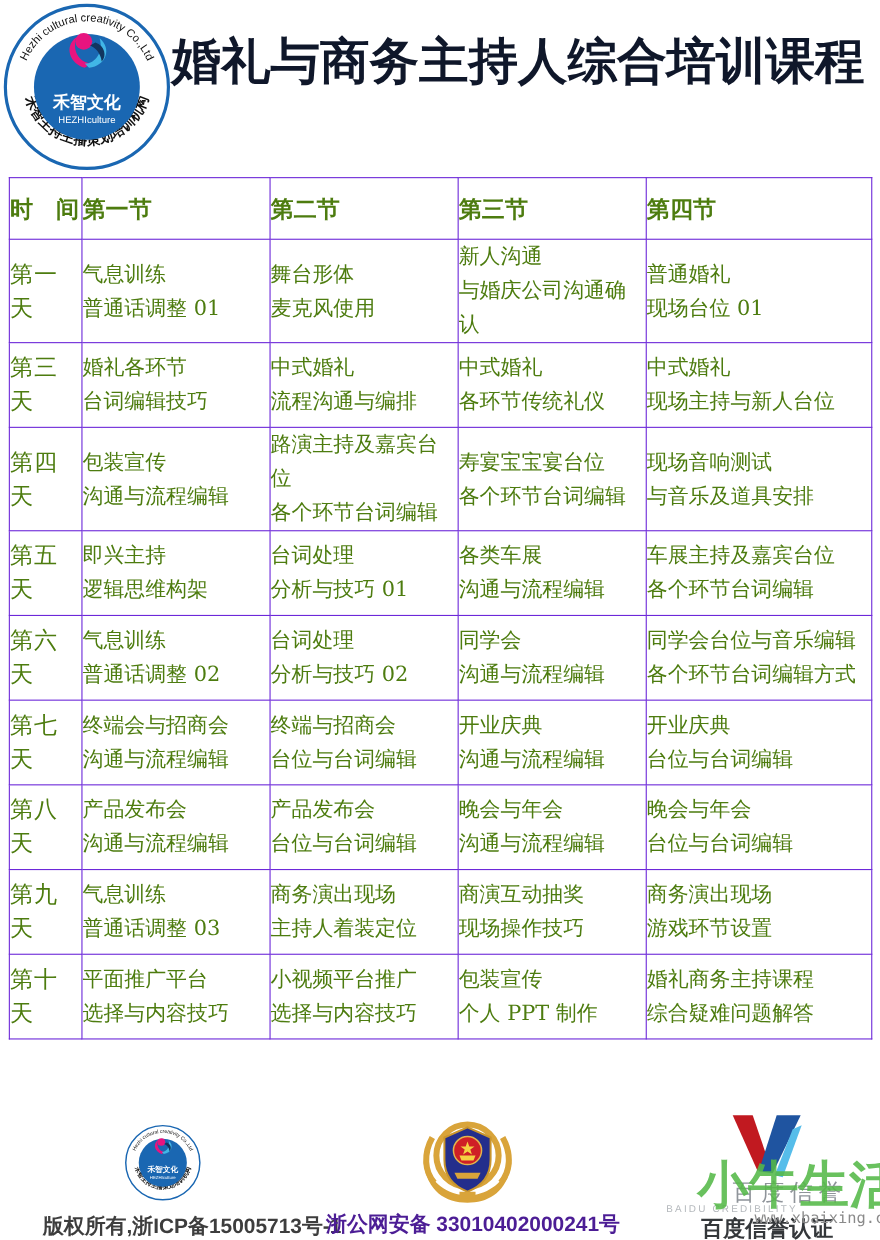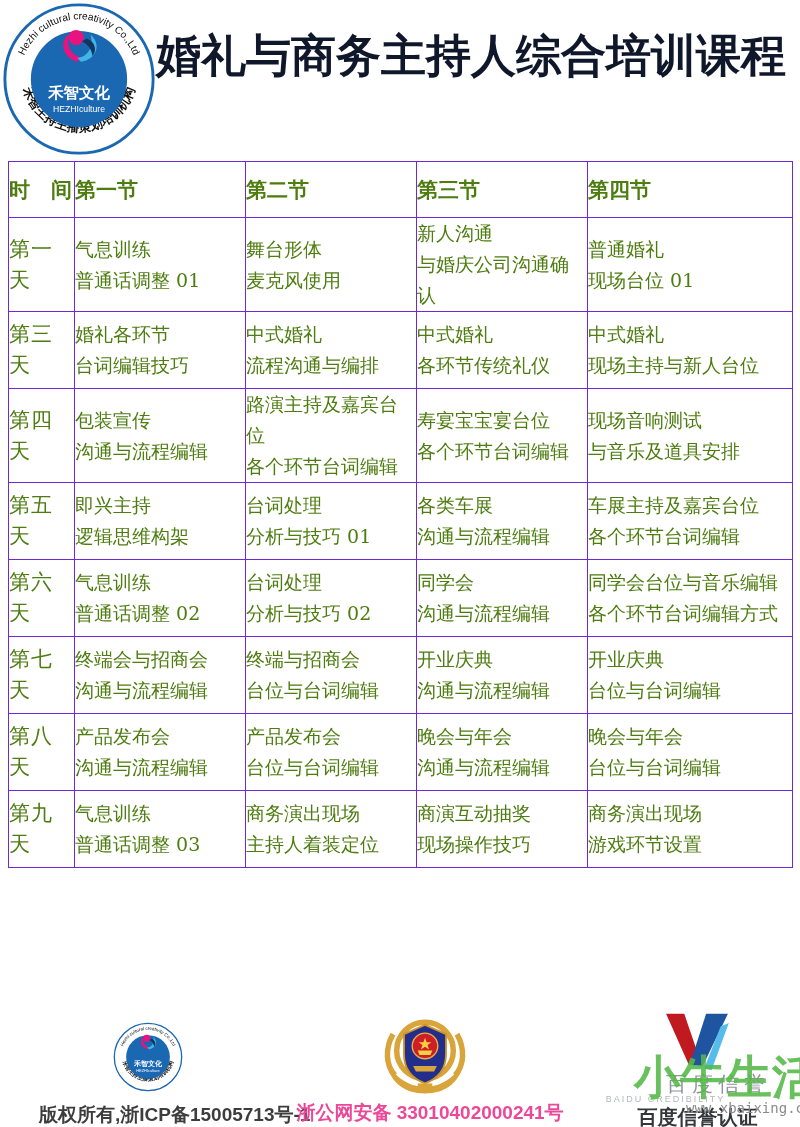--- a/index.html
+++ b/index.html
@@ -30,21 +30,21 @@
   .logo-footer{position:absolute;left:113px;top:1022px;width:70px;height:70px;}
   .copyright{
     position:absolute;left:39px;top:1102px;width:230px;text-align:left;
     font-family:"Liberation Sans","DejaVu Sans",sans-serif;
     font-size:19px;font-weight:bold;color:#3d3d3d;white-space:nowrap;
   }
   .police-badge{position:absolute;left:379px;top:1014px;width:92px;height:84px;}
   .police-record{
     position:absolute;left:290px;top:1100px;width:280px;text-align:center;
     font-family:"Liberation Sans","DejaVu Sans",sans-serif;
-    font-size:19px;font-weight:bold;color:#ec4899;white-space:nowrap;
+    font-size:19px;font-weight:bold;color:#4c1d95;white-space:nowrap;
   }
   .baidu-logo{position:absolute;left:660px;top:1012px;width:74px;height:60px;}
   .baidu-line1{
     position:absolute;left:625px;top:1070px;width:145px;text-align:right;
     font-family:"Liberation Sans",sans-serif;font-size:21px;color:#8f949a;
     letter-spacing:5px;white-space:nowrap;
   }
   .baidu-line2{
     position:absolute;left:593px;top:1094px;width:145px;text-align:center;
     font-family:"Liberation Sans",sans-serif;font-size:9px;color:#b4b8bc;
@@ -196,20 +196,31 @@
     <td class="day">第九天</td>
     <td>气息训练
 普通话调整 03</td>
     <td>商务演出现场
 主持人着装定位</td>
     <td>商演互动抽奖
 现场操作技巧</td>
     <td>商务演出现场
 游戏环节设置</td>
   </tr>
+  <tr>
+    <td class="day">第十天</td>
+    <td>平面推广平台
+选择与内容技巧</td>
+    <td>小视频平台推广
+选择与内容技巧</td>
+    <td>包装宣传
+个人 PPT 制作</td>
+    <td>婚礼商务主持课程
+综合疑难问题解答</td>
+  </tr>
 </tbody>
   </table>
 
 <svg class="logo-footer" viewBox="0 0 160 160">
   <use href="#hezhi-logo"></use>
 </svg>
 <div class="copyright">版权所有,浙ICP备15005713号-1</div>
 
 <svg class="police-badge" viewBox="0 0 100 92">
   <path d="M6,46 C14,68 30,79 50,80 C70,79 86,68 94,46 C90,76 72,87 50,87 C28,87 10,76 6,46 Z" fill="#d9a43a"></path>

